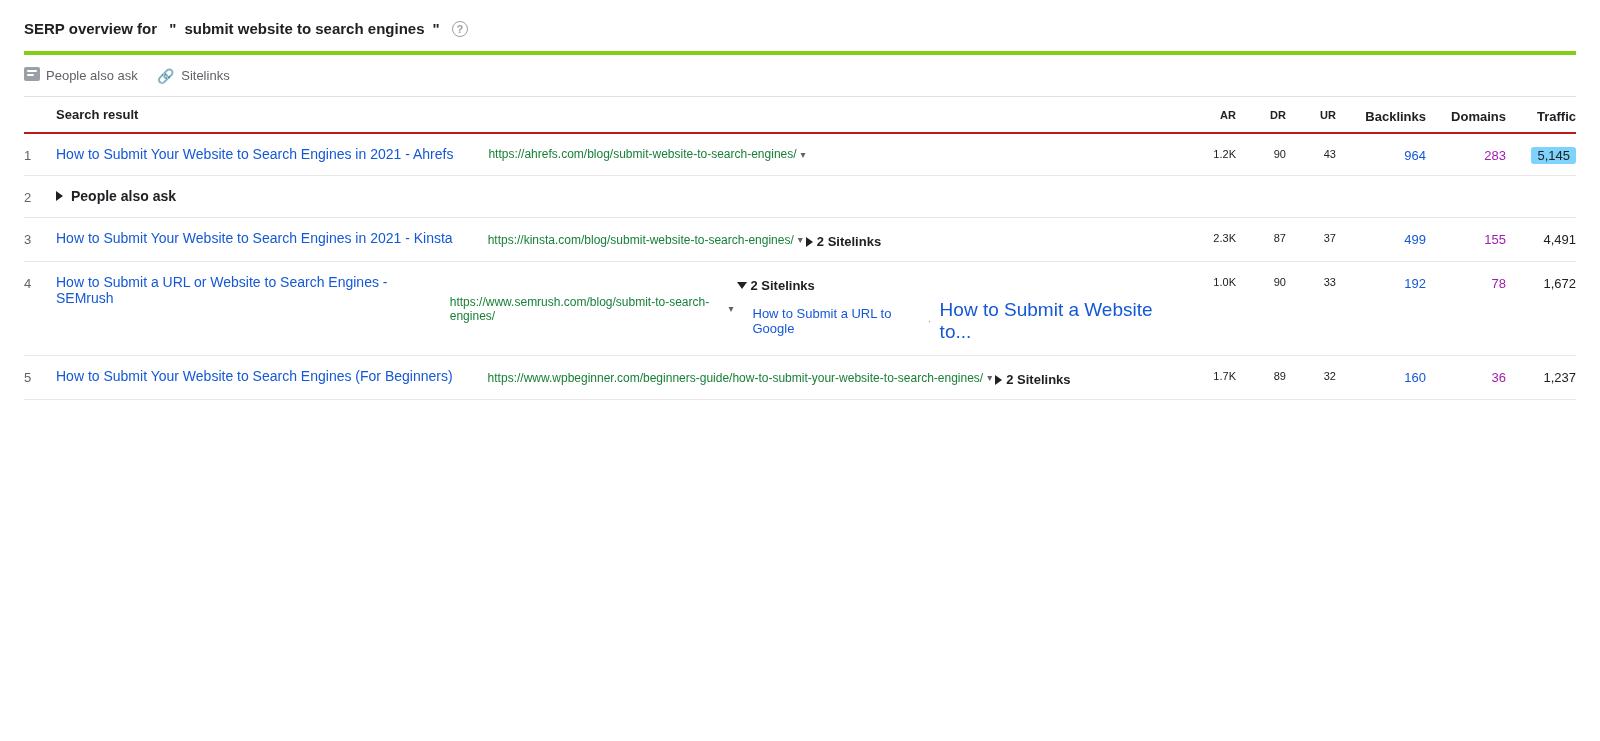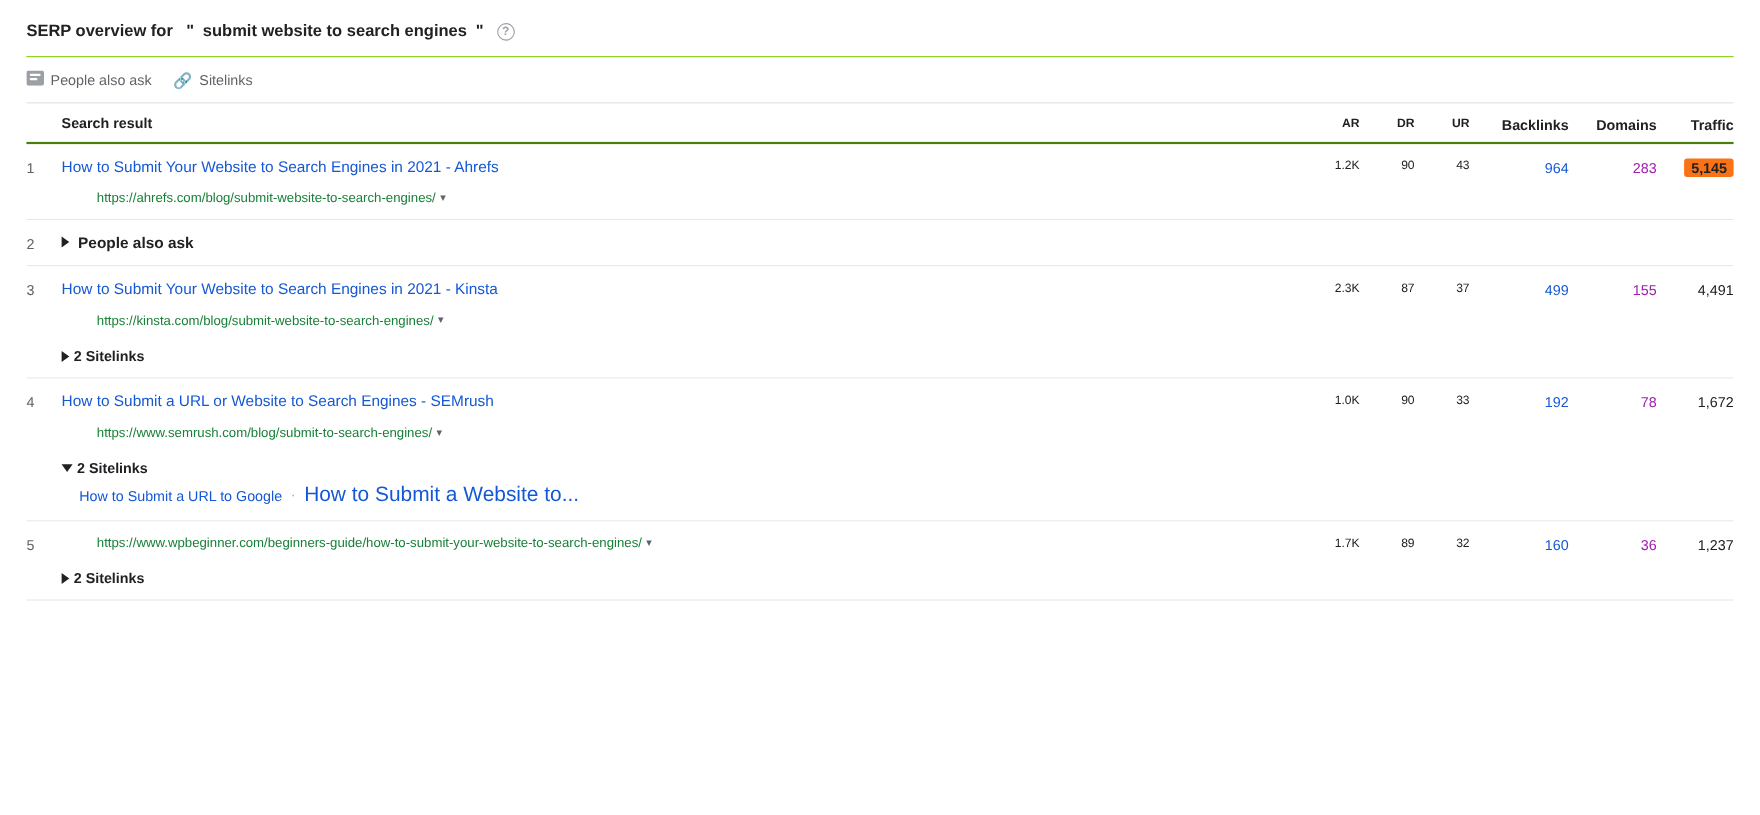--- a/index.html
+++ b/index.html
@@ -9,21 +9,21 @@
       color: #202124;
       background: #fff;
       padding: 20px 24px;
     }
 
     .page-title {
       font-size: 15px;
       font-weight: 600;
       color: #202124;
       padding-bottom: 14px;
-      border-bottom: 1px solid #84cc16;
+      border-bottom: 4px solid #84cc16;
       display: flex;
       align-items: center;
       gap: 8px;
     }
 
     .help-icon {
       display: inline-flex;
       align-items: center;
       justify-content: center;
       width: 16px;
@@ -59,21 +59,21 @@
     }
 
     .table-container {
       width: 100%;
     }
 
     .table-header {
       display: grid;
       grid-template-columns: 32px 1fr 70px 50px 50px 90px 80px 70px;
       padding: 10px 0 8px 0;
-      border-bottom: 2px solid #4d7c0f;
+      border-bottom: 2px solid #b91c1c;
       font-weight: 700;
       font-size: 13px;
       color: #202124;
     }
     .table-header .col-ar { text-align: right; }
     .table-header .col-dr { text-align: right; }
     .table-header .col-ur { text-align: right; }
     .table-header .col-backlinks { text-align: right; }
     .table-header .col-domains { text-align: right; }
     .table-header .col-traffic { text-align: right; }
@@ -87,22 +87,21 @@
     }
 
     .row-num {
       color: #5f6368;
       font-size: 13px;
       padding-top: 2px;
     }
 
     .row-result {
       display: flex;
-      flex-direction: column;
-      gap: 14px;
+      gap: 3px;
     }
 
     .result-title {
       color: #1558d6;
       font-size: 14px;
       text-decoration: none;
       cursor: pointer;
     }
 
     .result-url {
@@ -208,24 +207,24 @@
     }
 
     .col-traffic {
       text-align: right;
       font-size: 13px;
       color: #202124;
       padding-top: 2px;
     }
 
     .traffic-highlighted {
-      background: #f97316;
+      background: #7dd3fc;
       padding: 1px 6px;
       border-radius: 3px;
-      font-weight: 700;
+      font-weight: 400;
     }
 
     .people-ask-special {
       display: flex;
       align-items: center;
       gap: 8px;
       font-size: 14px;
       font-weight: 600;
       color: #202124;
     }
@@ -350,20 +349,21 @@
     <div class="col-dr">90</div>
     <div class="col-ur">33</div>
     <div class="col-backlinks">192</div>
     <div class="col-domains">78</div>
     <div class="col-traffic">1,672</div>
   </div>
 
   <div class="table-row">
     <div class="row-num">5</div>
     <div class="row-result">
+      <a class="result-title">How to Submit Your Website to Search Engines (For Beginners)</a>
       <div class="result-url">
         <span class="result-url-text">https://www.wpbeginner.com/beginners-guide/how-to-submit-your-website-to-search-engines/</span>
         <span class="dropdown-arrow">▾</span>
       </div>
       <div class="sitelinks-row">
         <div class="sitelinks-toggle">
           <span class="triangle-right"></span>
           <span>2 Sitelinks</span>
         </div>
       </div>

